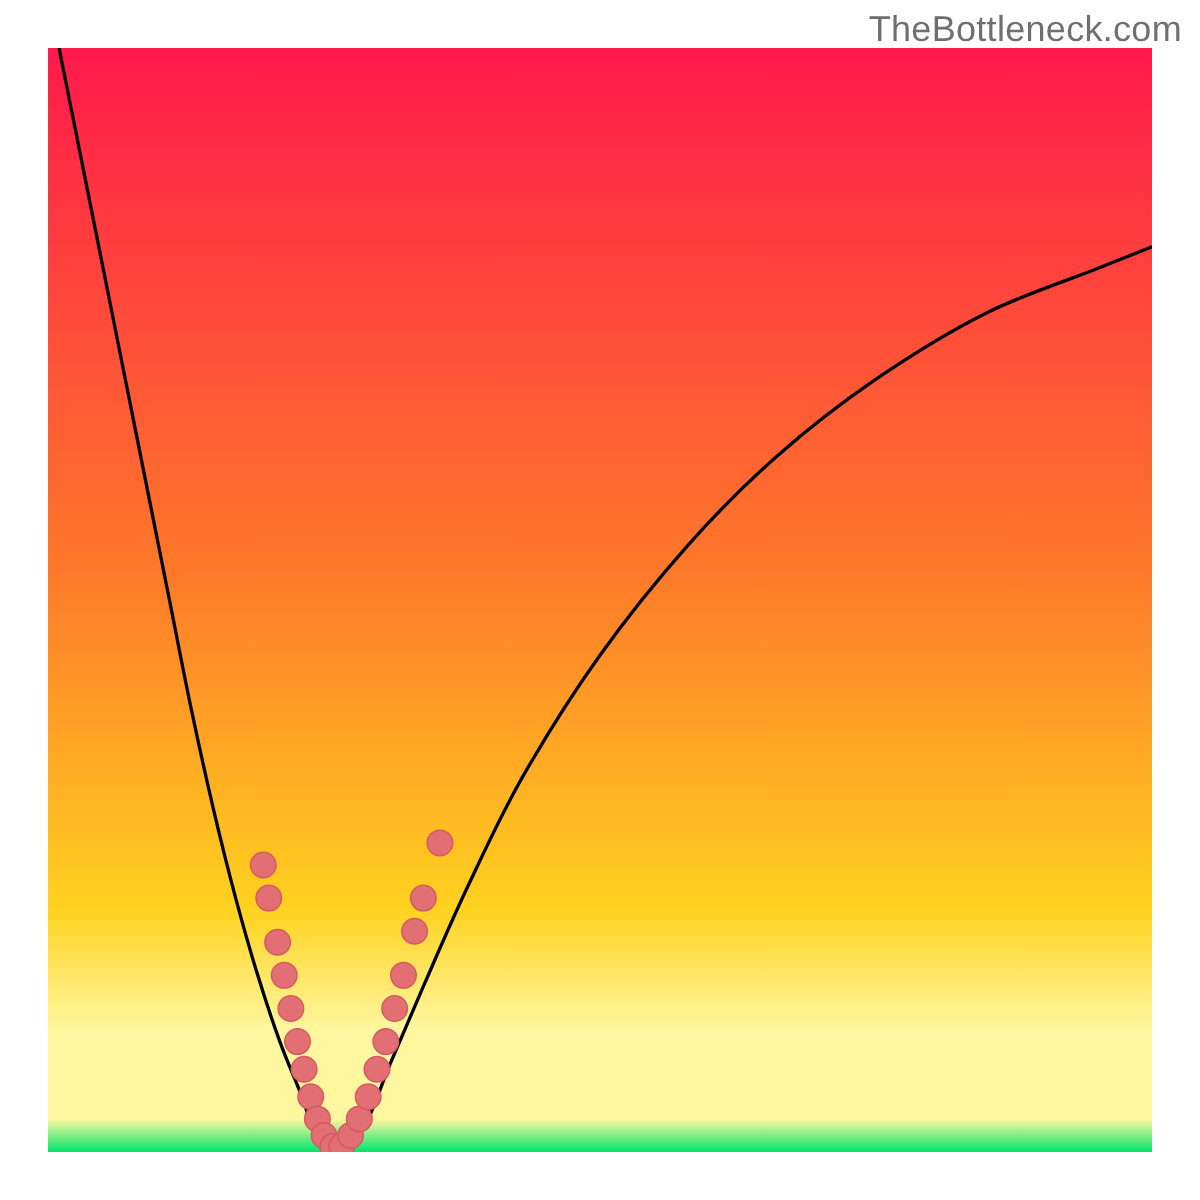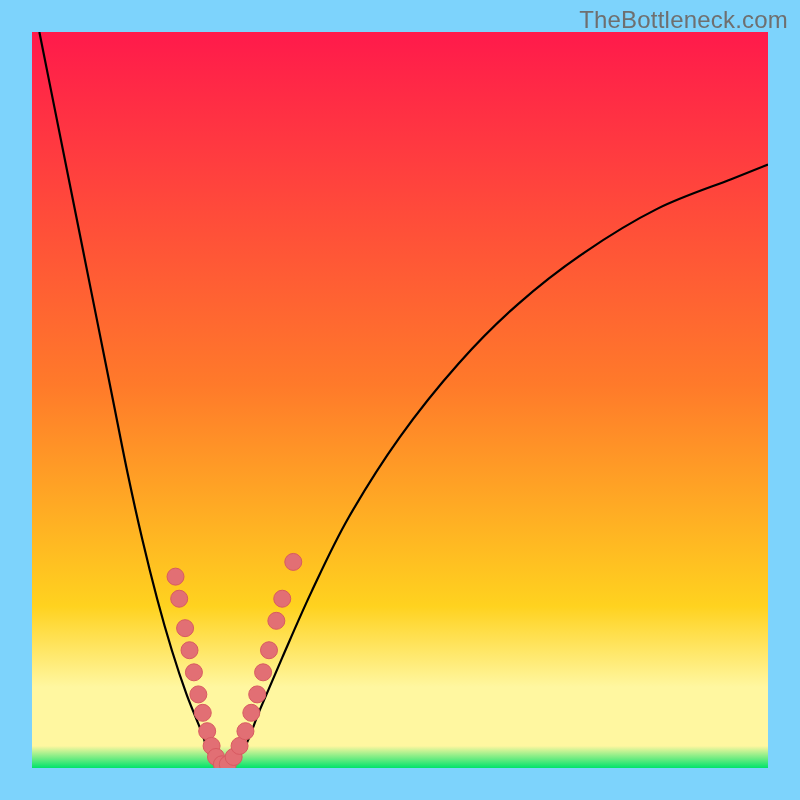--- a/index.html
+++ b/index.html
@@ -7,21 +7,21 @@
     padding: 0;
     width: 800px;
     height: 800px;
     background: #000;
     overflow: hidden;
     font-family: Arial, Helvetica, sans-serif;
   }
   .frame {
     position: absolute;
     inset: 0;
-    background: #7dd3fc;
+    background: #ffffff;
   }
   .plot {
     position: absolute;
     left: 32px;
     top: 32px;
     width: 736px;
     height: 736px;
     overflow: hidden;
     display: block;
   }

